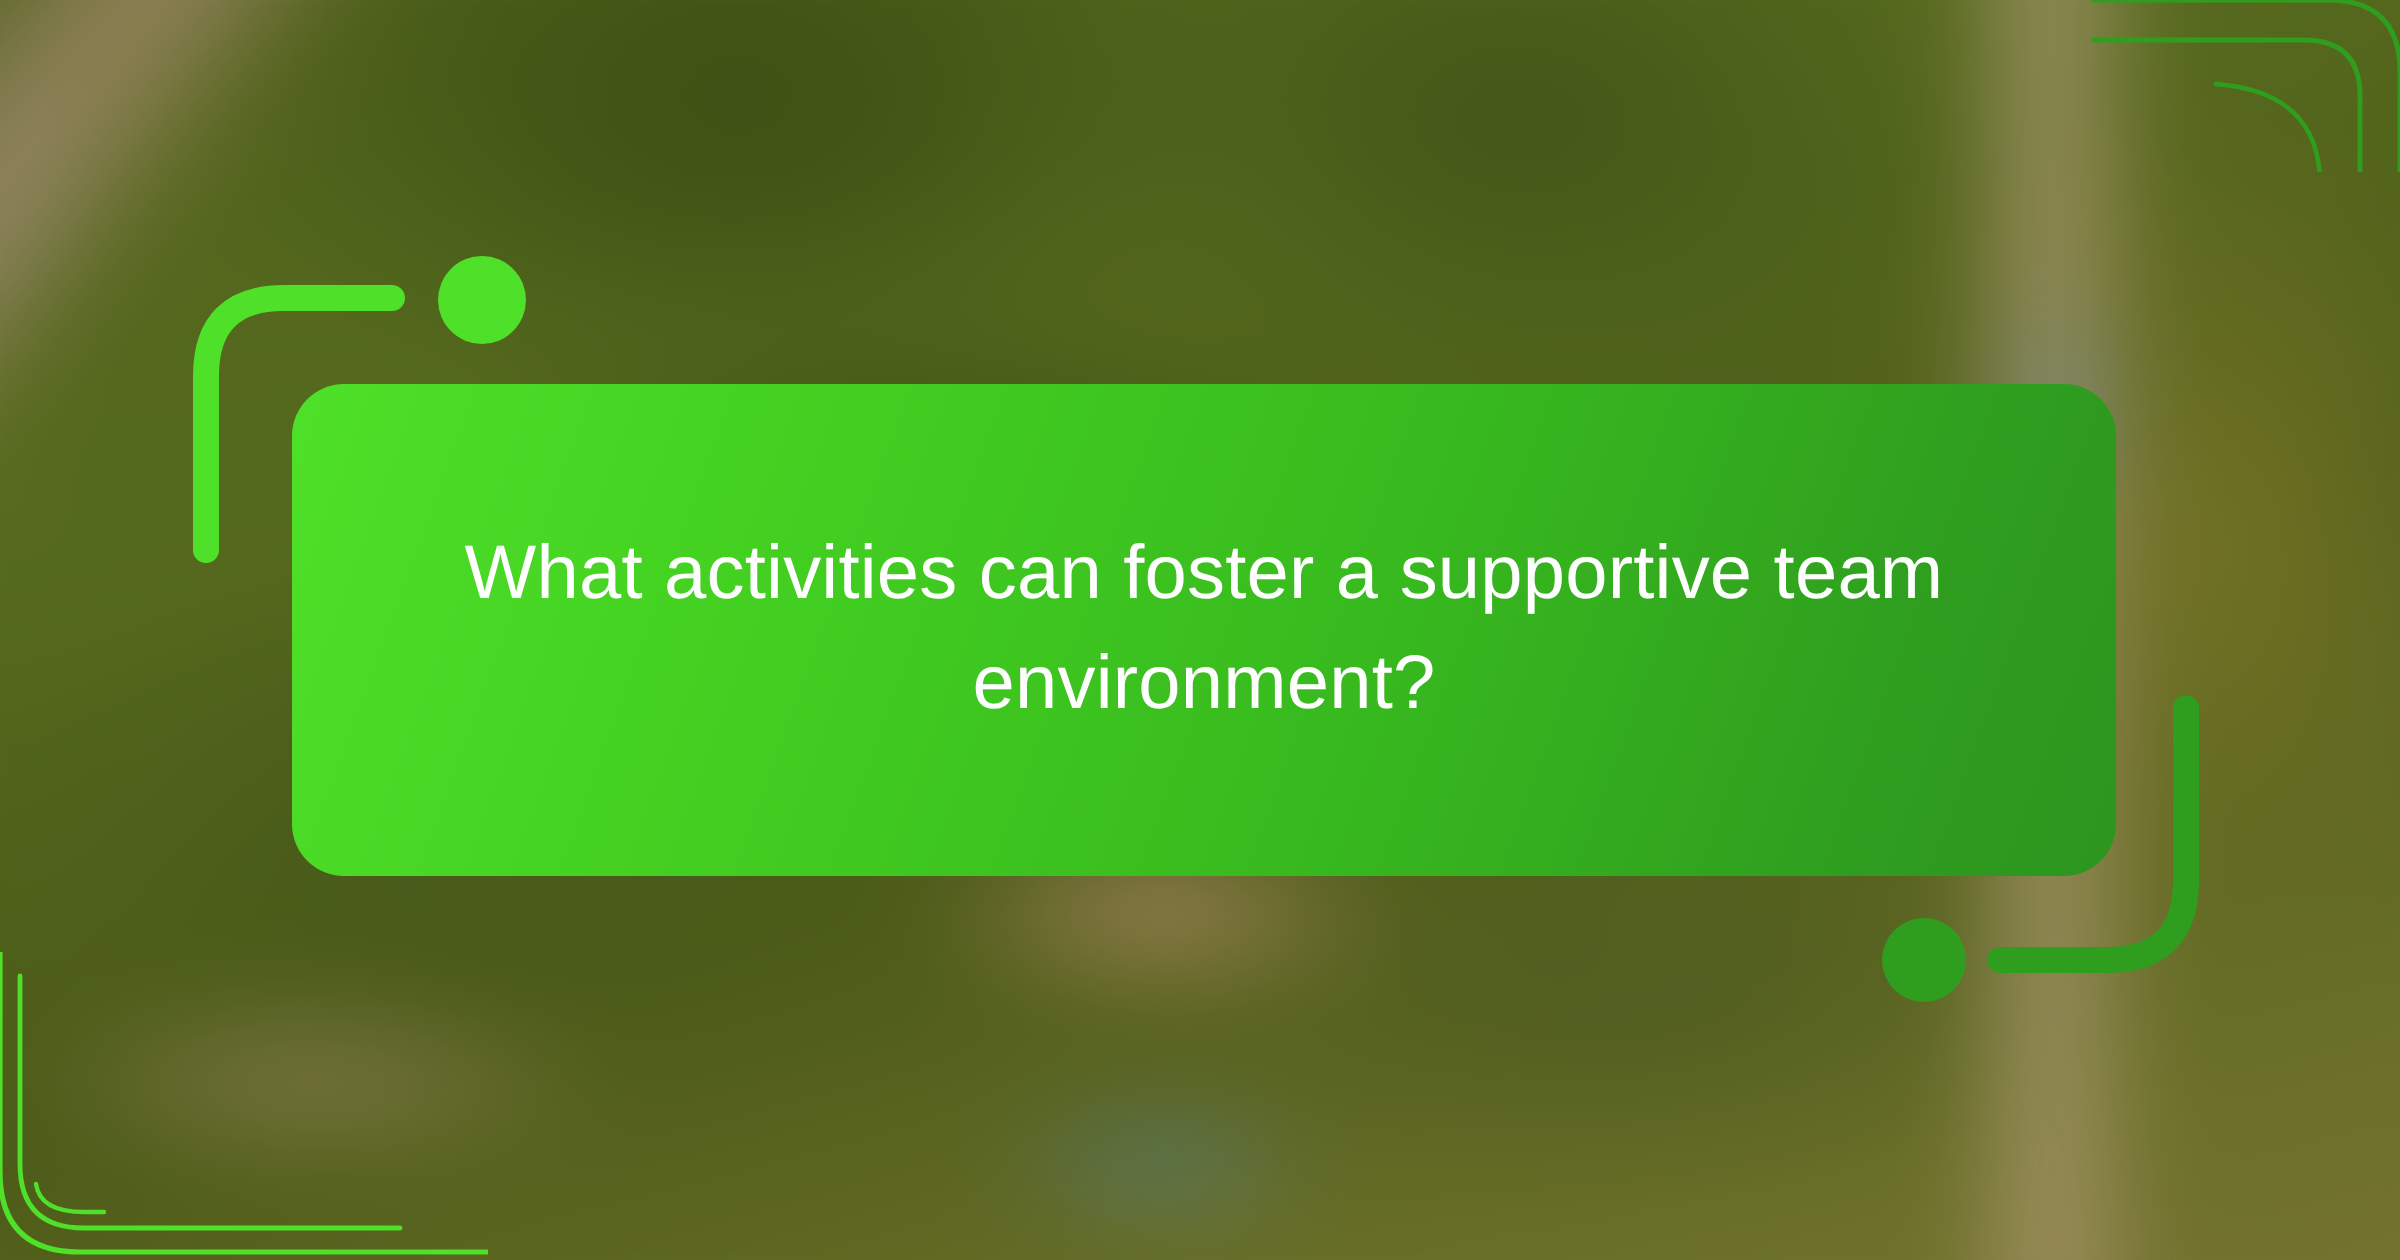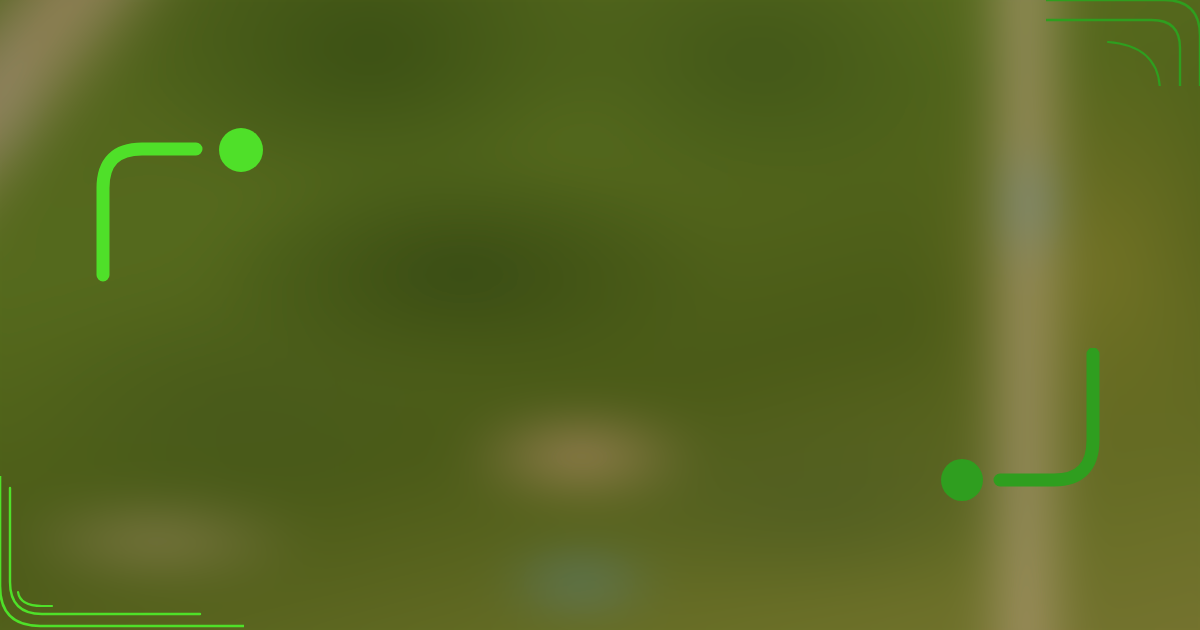--- a/index.html
+++ b/index.html
@@ -142,16 +142,19 @@
   <svg class="elbow top-left" viewBox="0 0 112 146">
     <path d="M 7 139 L 7 52 Q 7 13 46 13 L 100 13" fill="none" stroke="#4fe029" stroke-width="13" stroke-linecap="round"></path>
   </svg>
 
   <svg class="elbow bottom-right" viewBox="0 0 116 148">
     <path d="M 101 6 L 101 92 Q 101 132 62 132 L 8 132" fill="none" stroke="#2f9e1f" stroke-width="13" stroke-linecap="round"></path>
   </svg>
 
   <div class="dot top-left-dot"></div>
 
+  <div class="card">
+    <div class="card-text">What activities can foster a supportive team environment?</div>
+  </div>
 
   <div class="dot bottom-right-dot"></div>
 
 </div>
 
 </body></html>

